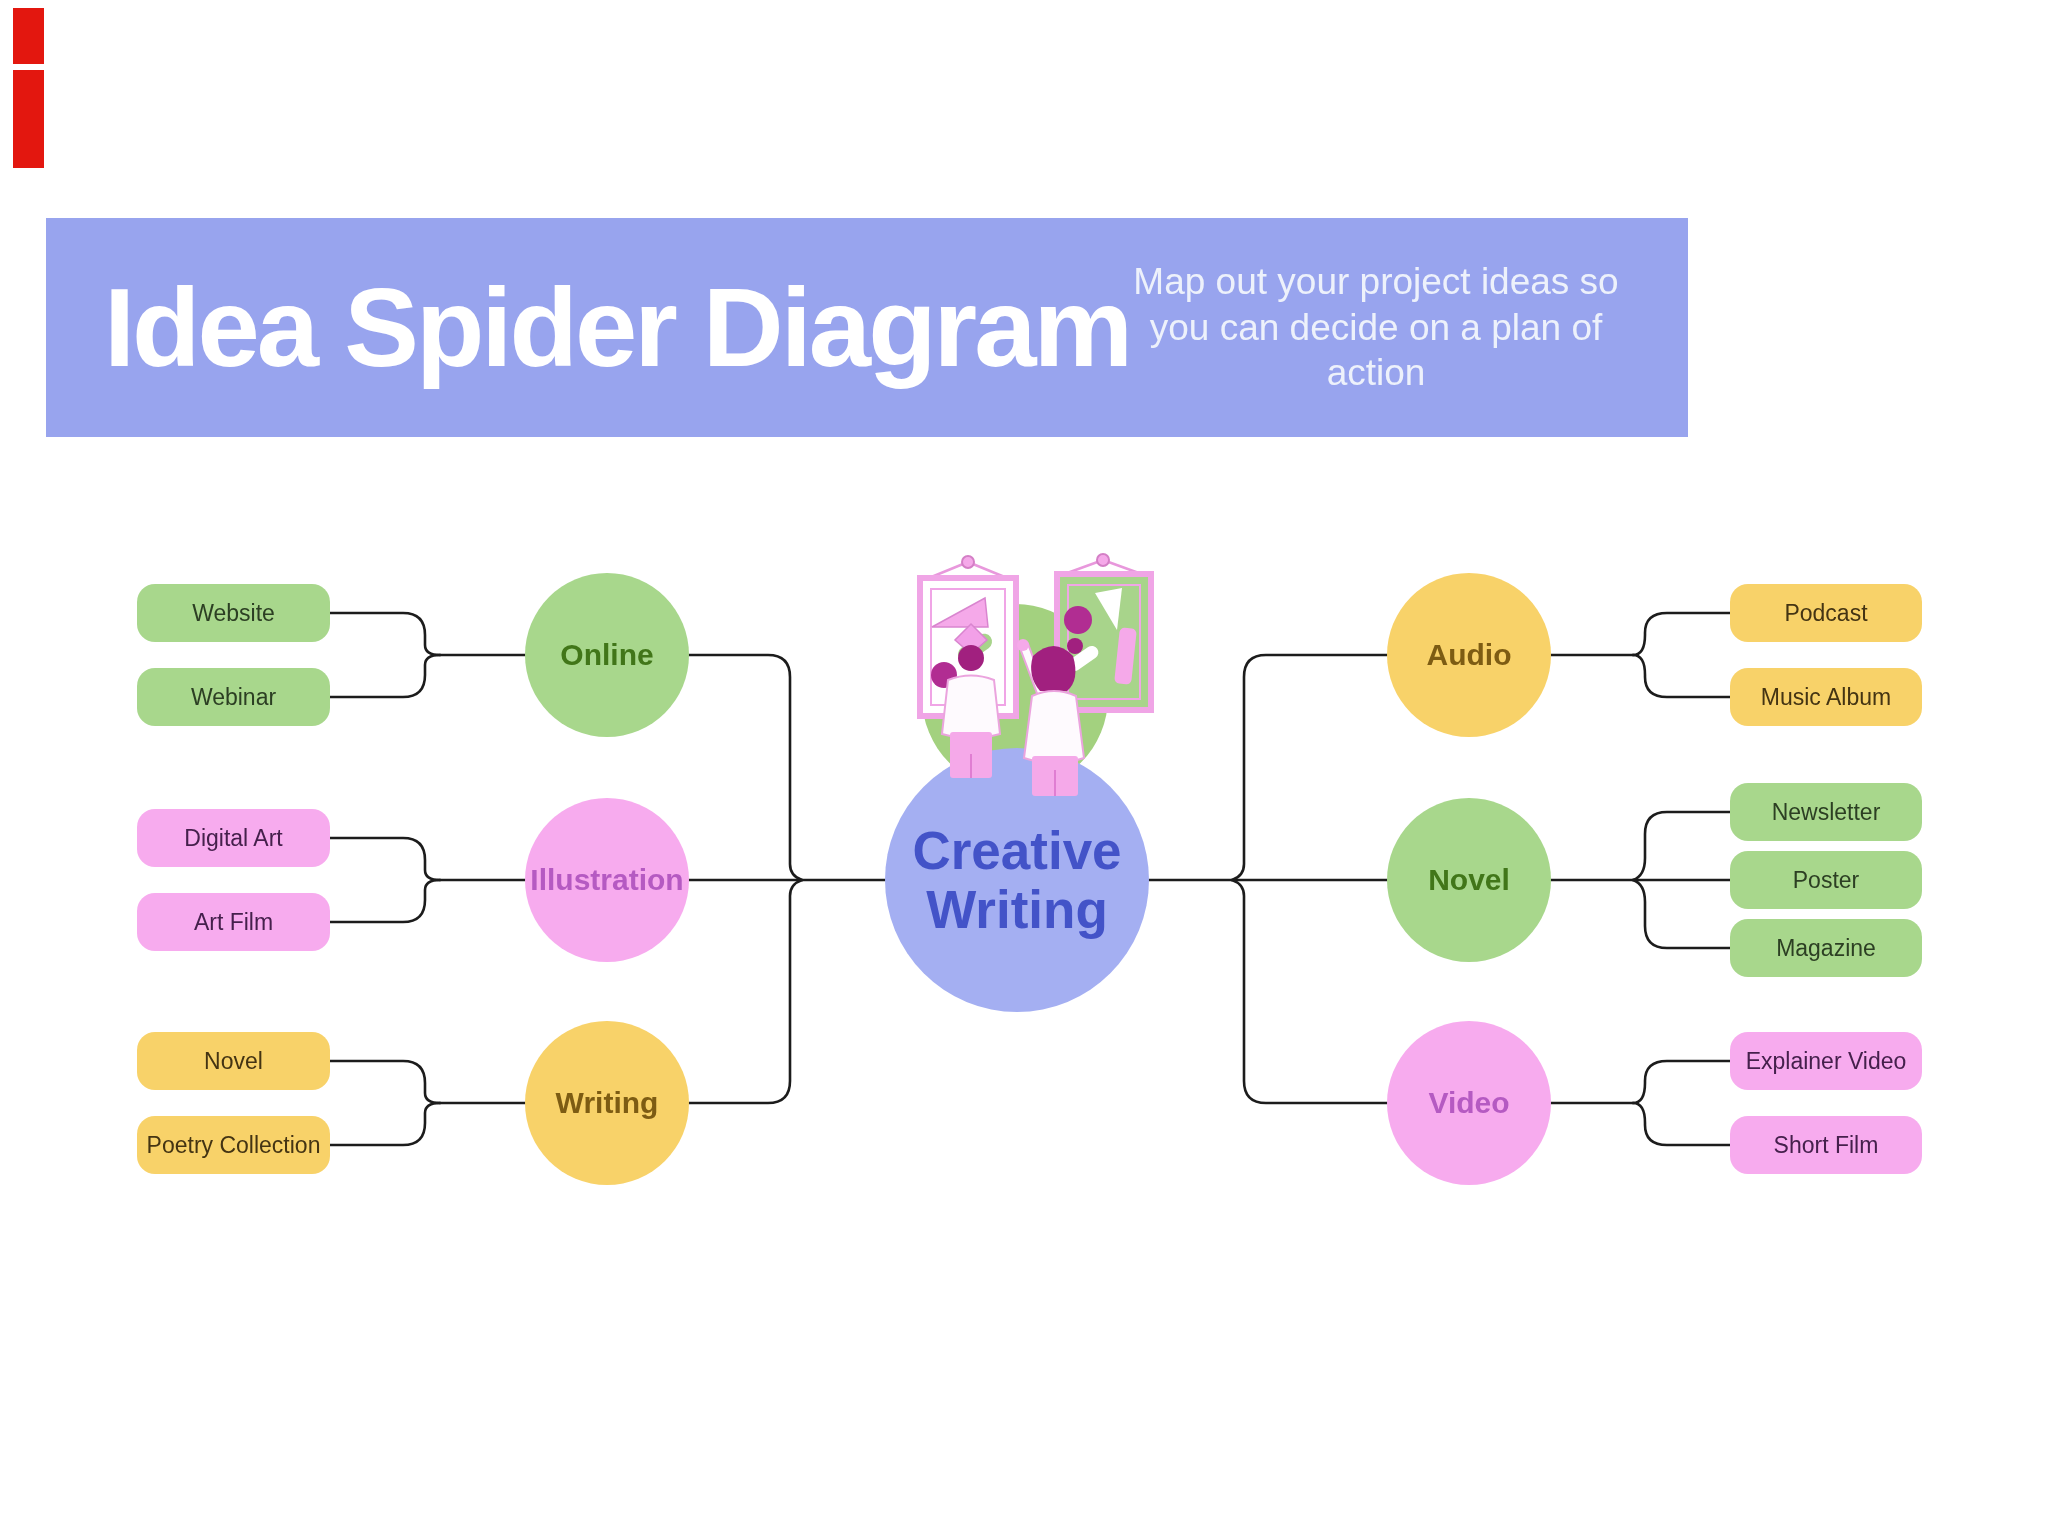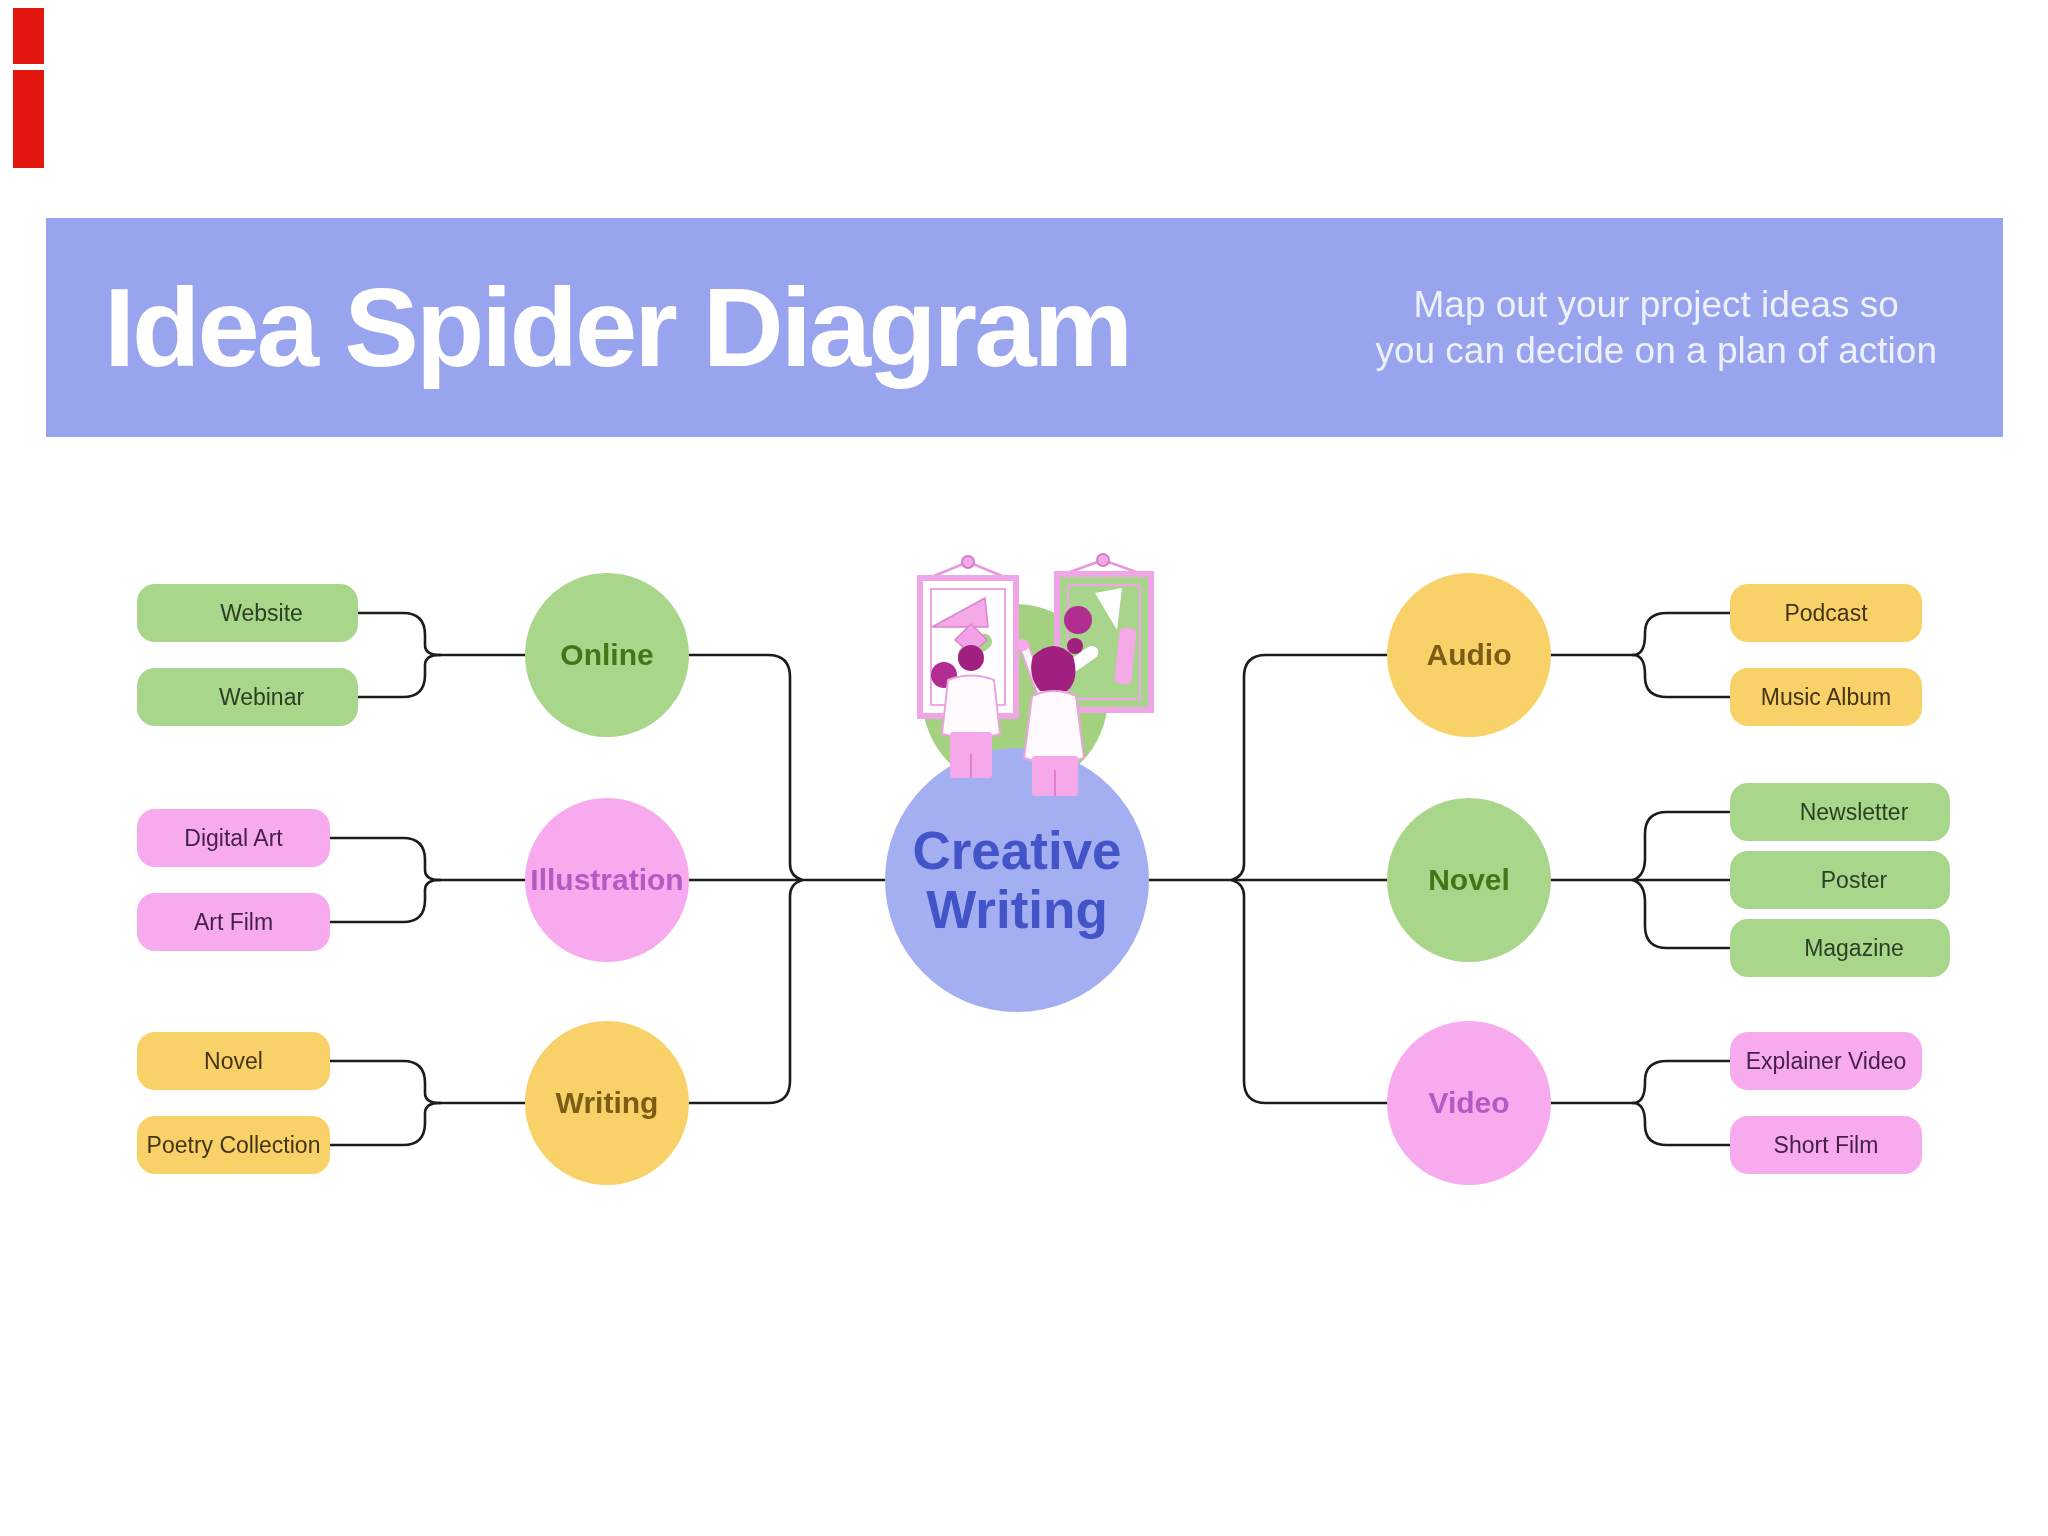--- a/index.html
+++ b/index.html
@@ -2,21 +2,21 @@
 <html><head>
 <meta charset="utf-8">
 <style>
   html,body{margin:0;padding:0;background:#ffffff;}
   #canvas{
     position:relative;width:2048px;height:1536px;background:#ffffff;overflow:hidden;
     font-family:"Liberation Sans",sans-serif;
   }
   
   .banner{
-    position:absolute;left:46px;top:218px;width:1957px;height:219px;
+    position:absolute;left:46px;top:218px;width:1642px;height:219px;
     background:#98a4ee;display:flex;align-items:center;
   }
   .title{
     margin-left:58px;color:#ffffff;font-size:112px;font-weight:bold;
     letter-spacing:-3px;line-height:1;white-space:nowrap;
   }
   .subtitle{
     margin-left:auto;margin-right:66px;color:#edf1fb;font-size:37px;
     line-height:1.24;text-align:center;
   }
@@ -25,21 +25,21 @@
   
   #wires{position:absolute;left:0;top:0;}
   #wires path{fill:none;stroke:#1c1c1c;stroke-width:2.6;stroke-linecap:round;}
   
   .pill{
     position:absolute;width:193px;height:58px;border-radius:18px;
     display:flex;align-items:center;justify-content:center;
     font-size:23px;white-space:nowrap;
   }
   .pill.right{width:192px;}
-  .pill.g{background:#a8d78c;color:#2c3f23;padding-left:28px;}
+  .pill.g{background:#a8d78c;color:#2c3f23;}
   .pill.p{background:#f7abee;color:#45204c;}
   .pill.y{background:#f8d269;color:#443413;}
   .circle{
     position:absolute;width:164px;height:164px;border-radius:50%;
     display:flex;align-items:center;justify-content:center;
     font-size:30px;font-weight:bold;
   }
   .circle.g{background:#a8d78c;color:#417619;}
   .circle.p{background:#f7abee;color:#b55ac2;}
   .circle.y{background:#f8d269;color:#7d5c13;}

